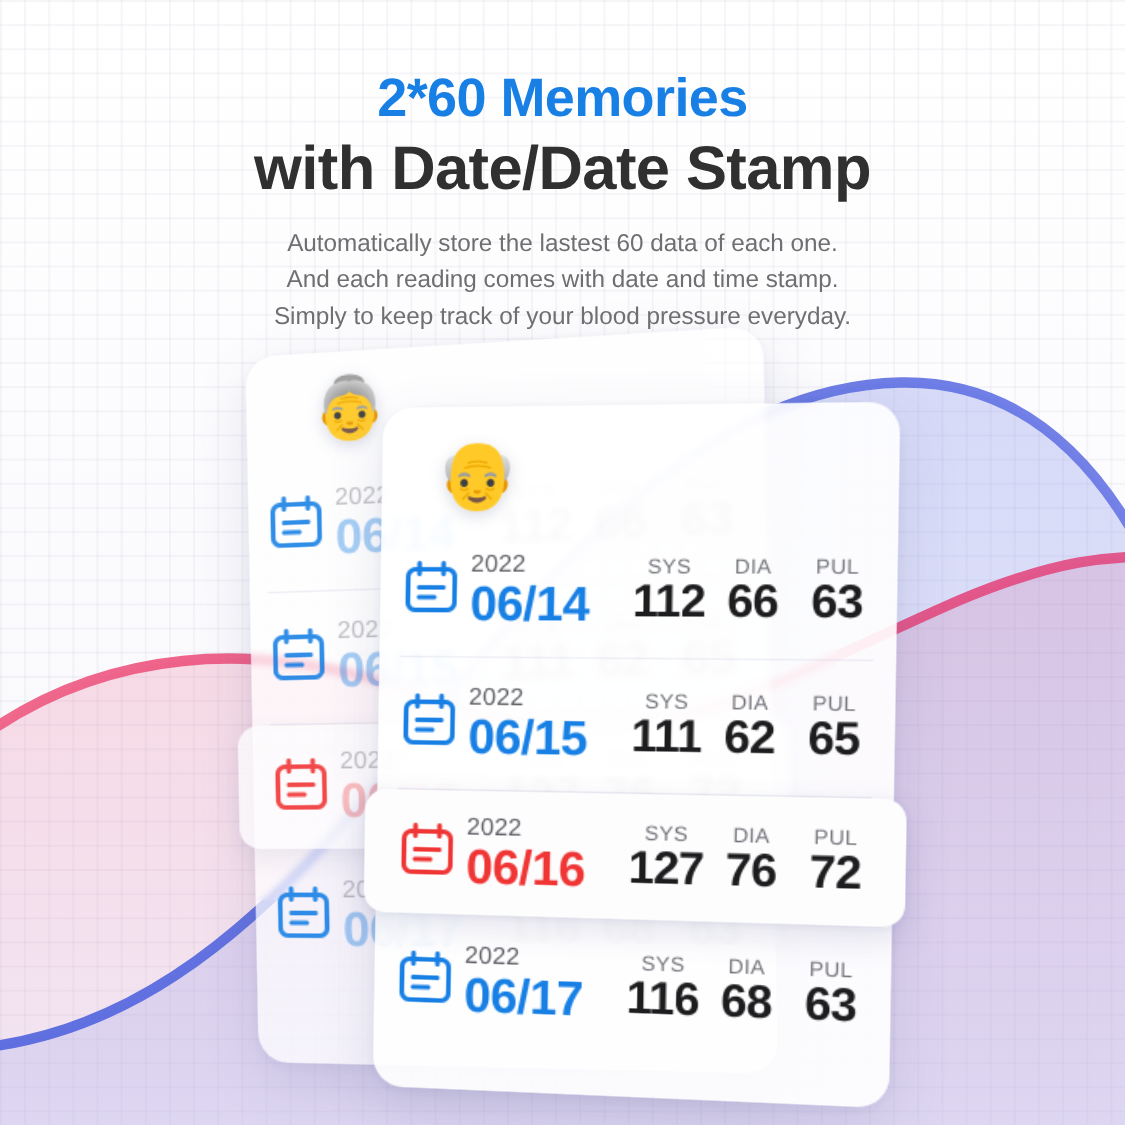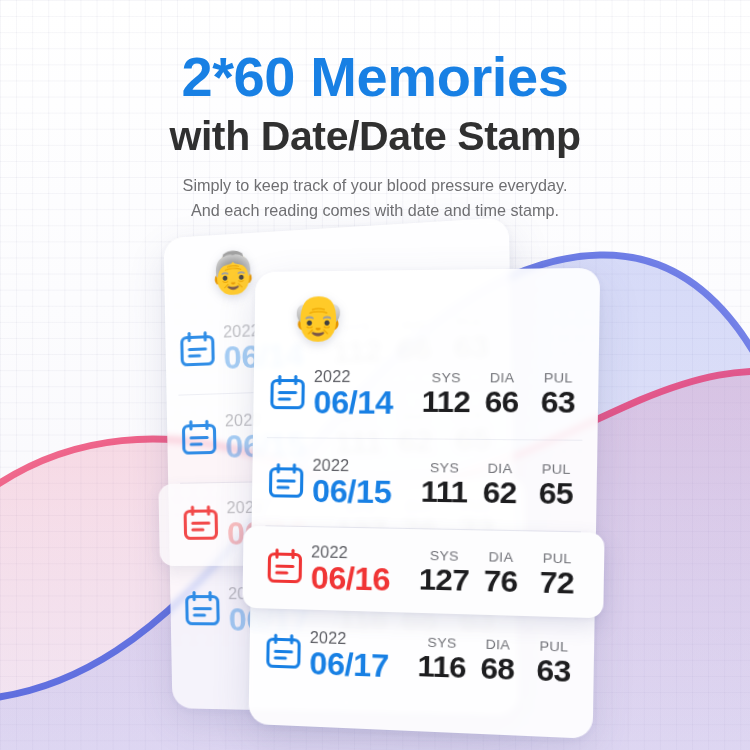--- a/index.html
+++ b/index.html
@@ -45,21 +45,21 @@
   
   .header {
     position: absolute;
     top: 0; left: 0;
     width: 750px;
     text-align: center;
     padding-top: 44px;
     z-index: 20;
   }
   .title-line1 {
-    font-size: 56px;
+    font-size: 36px;
     font-weight: 700;
     color: #1880e4;
     letter-spacing: -0.4px;
     line-height: 1.18;
   }
   .title-line2 {
     font-size: 41px;
     font-weight: 700;
     color: #303030;
     letter-spacing: -0.4px;
@@ -248,22 +248,23 @@
     <path d="M -30 700 C 70 695, 160 640, 270 500 C 380 360, 480 258, 600 255 C 690 253, 750 320, 790 430 L 790 780 L -30 780 Z" fill="url(#blueFill)"></path>
 
     <path d="M -30 505 C 60 430, 175 420, 300 470 C 420 518, 520 452, 640 400 C 700 375, 740 368, 790 372" fill="none" stroke="url(#pinkStroke)" stroke-width="7" stroke-linecap="round" opacity="0.92"></path>
     <path d="M -30 700 C 70 695, 160 640, 270 500 C 380 360, 480 258, 600 255 C 690 253, 750 320, 790 430" fill="none" stroke="url(#blueStroke)" stroke-width="7" stroke-linecap="round" opacity="0.93"></path>
   </svg>
 
   <div class="header">
     <div class="title-line1">2*60 Memories</div>
     <div class="title-line2">with Date/Date Stamp</div>
     <div class="subtitle">
+      <div>Automatically store the lastest 60 data of each one.</div>
+      <div>And each reading comes with date and time stamp.</div>
       <div>Simply to keep track of your blood pressure everyday.</div>
-      <div>And each reading comes with date and time stamp.</div>
     </div>
   </div>
 
   <div class="cards-area">
 
     <div class="card card-back">
       <div class="avatar avatar-back">👵</div>
       <div class="rows">
           <div class="row">
             <div class="date-block">

